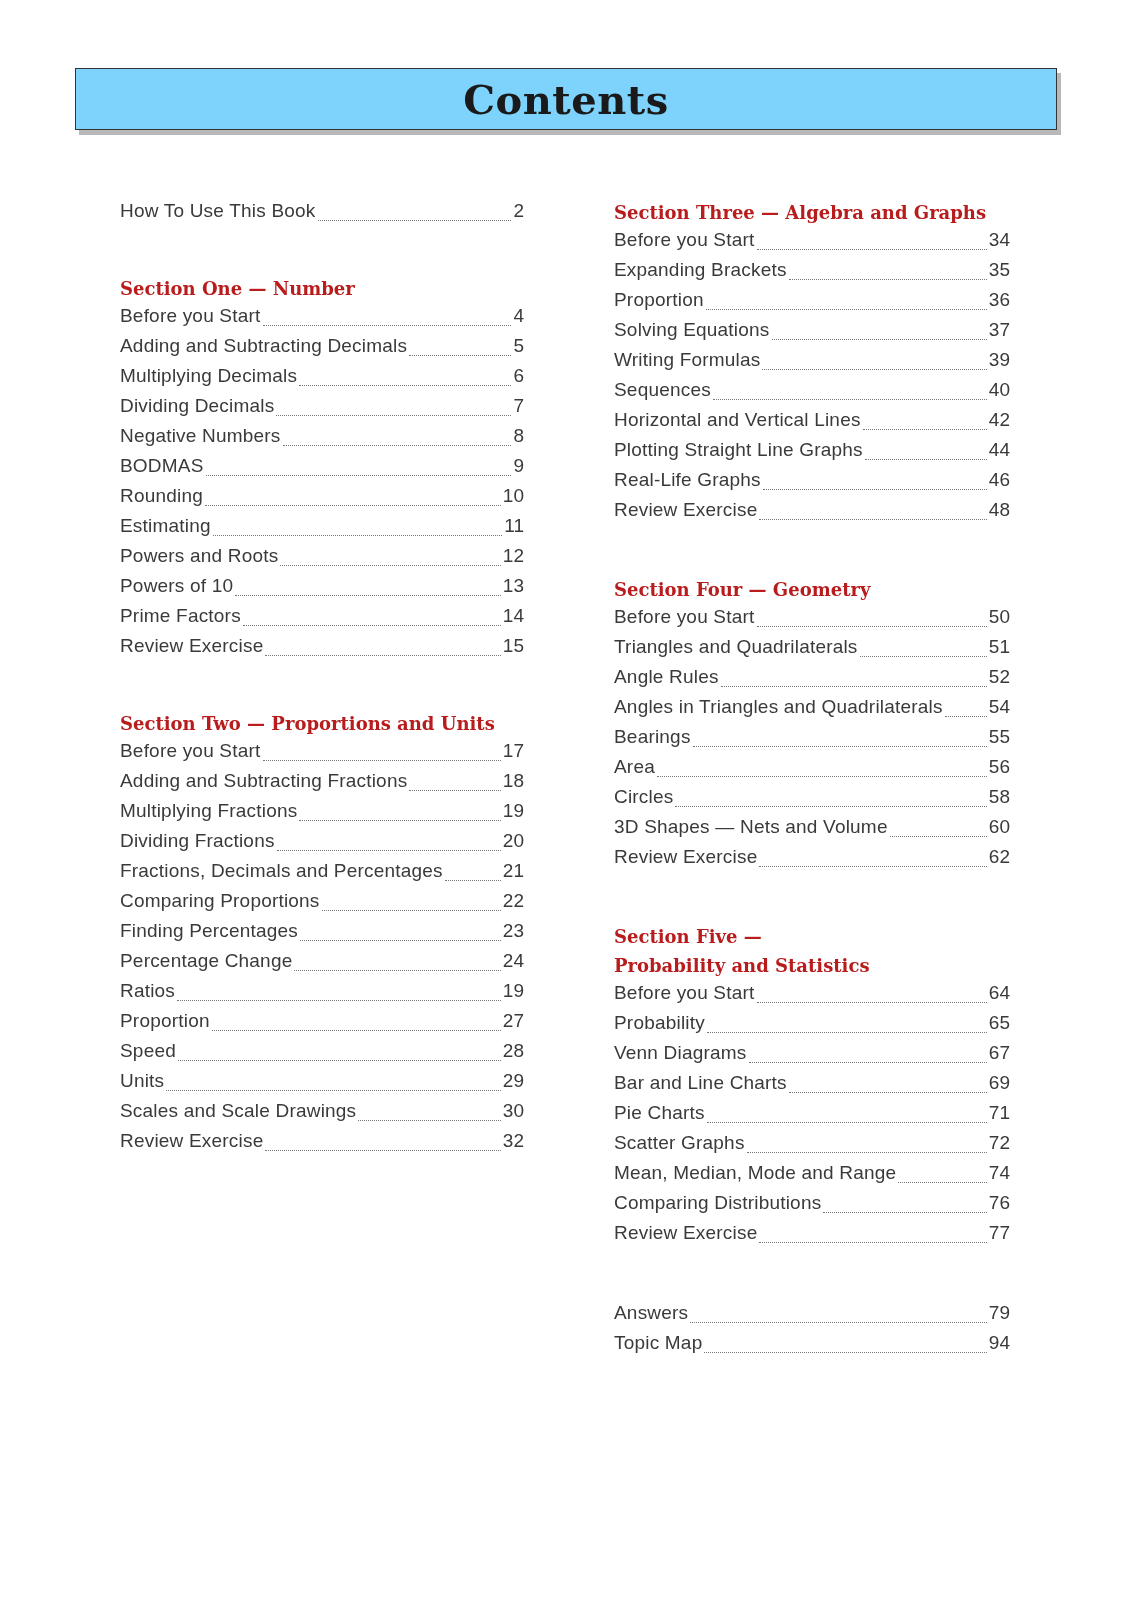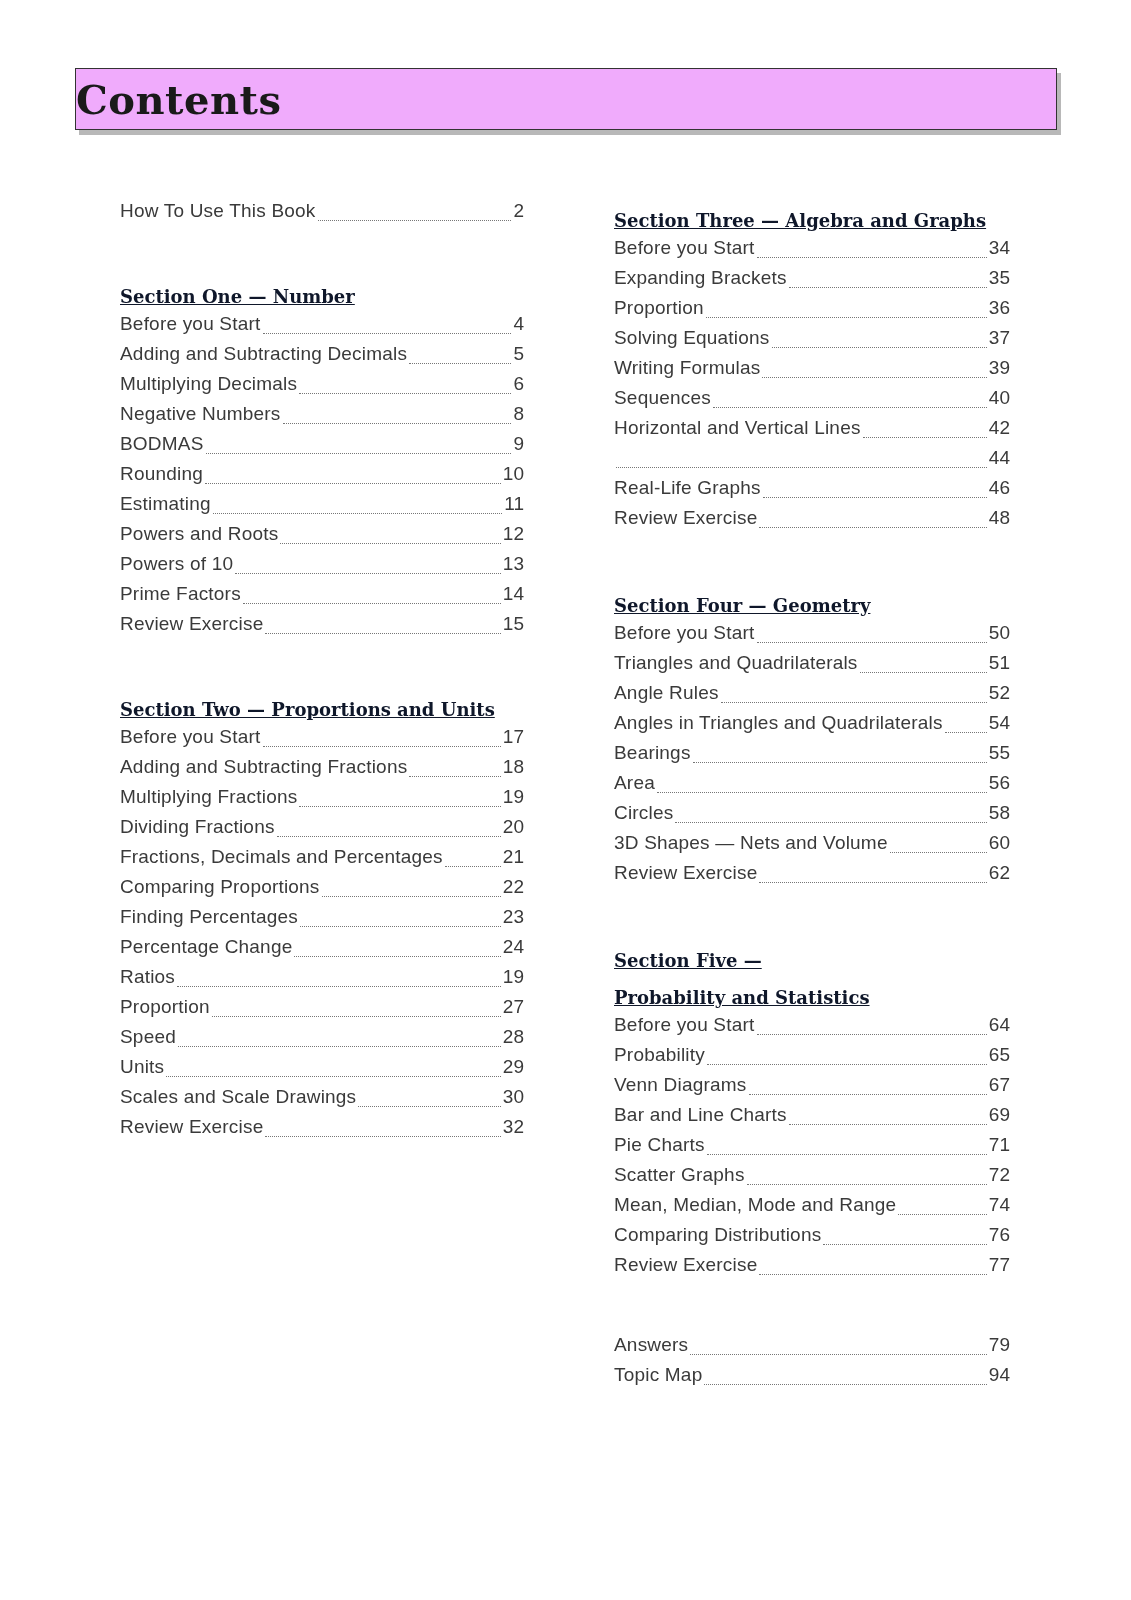--- a/index.html
+++ b/index.html
@@ -1,42 +1,42 @@
 <!DOCTYPE html>
 <html><head>
 <meta charset="utf-8">
 <style>
   html, body { margin: 0; padding: 0; background: #ffffff; }
   body { width: 1131px; height: 1600px; position: relative; overflow: hidden; }
   .title-bar {
     position: absolute; left: 75px; top: 68px; width: 980px; height: 60px;
-    background: #f0abfc; border: 1.5px solid #333;
+    background: #7dd3fc; border: 1.5px solid #333;
     box-shadow: 4px 5px 0 #b8b8b8;
-    display: flex; align-items: center; 
+    display: flex; align-items: center; justify-content: center;
   }
   .title-bar h1 {
     margin: 0; font-family: "DejaVu Serif", serif; font-weight: bold;
     font-size: 40px; color: #1a1a1a; letter-spacing: 0.5px;
   }
   .col { position: absolute; top: 196px; width: 404px; }
   .col.left { left: 120px; }
   .col.right { left: 614px; width: 396px; }
   .entry {
     display: flex; align-items: flex-end; height: 30px; line-height: 30px;
     font-family: "Liberation Sans", sans-serif; font-size: 19px; color: #3a3a3a;
     font-weight: normal;
   }
   .entry .label { white-space: nowrap; letter-spacing: 0.2px; }
   .entry .dots {
     flex: 1; border-bottom: 1.5px dotted #777; margin: 0 2px; transform: translateY(-5px);
   }
   .entry .page { white-space: nowrap; }
   .section-heading {
     font-family: "DejaVu Serif", serif; font-weight: bold; font-size: 18px;
-    color: #0f172a; line-height: 25px; margin-top: 12px; text-decoration: underline;
+    color: #b91c1c; line-height: 25px; margin-top: 4px;
   }
   .section { margin-bottom: 44px; }
 </style>
 </head>
 <body>
 
 <div class="title-bar">
   <h1>Contents</h1>
 </div>
 
@@ -60,20 +60,25 @@
           <span class="label">Adding and Subtracting Decimals</span>
           <span class="dots"></span>
           <span class="page">5</span>
         </div>
         <div class="entry">
           <span class="label">Multiplying Decimals</span>
           <span class="dots"></span>
           <span class="page">6</span>
         </div>
         <div class="entry">
+          <span class="label">Dividing Decimals</span>
+          <span class="dots"></span>
+          <span class="page">7</span>
+        </div>
+        <div class="entry">
           <span class="label">Negative Numbers</span>
           <span class="dots"></span>
           <span class="page">8</span>
         </div>
         <div class="entry">
           <span class="label">BODMAS</span>
           <span class="dots"></span>
           <span class="page">9</span>
         </div>
         <div class="entry">
@@ -219,20 +224,21 @@
           <span class="label">Sequences</span>
           <span class="dots"></span>
           <span class="page">40</span>
         </div>
         <div class="entry">
           <span class="label">Horizontal and Vertical Lines</span>
           <span class="dots"></span>
           <span class="page">42</span>
         </div>
         <div class="entry">
+          <span class="label">Plotting Straight Line Graphs</span>
           <span class="dots"></span>
           <span class="page">44</span>
         </div>
         <div class="entry">
           <span class="label">Real-Life Graphs</span>
           <span class="dots"></span>
           <span class="page">46</span>
         </div>
         <div class="entry">
           <span class="label">Review Exercise</span>

